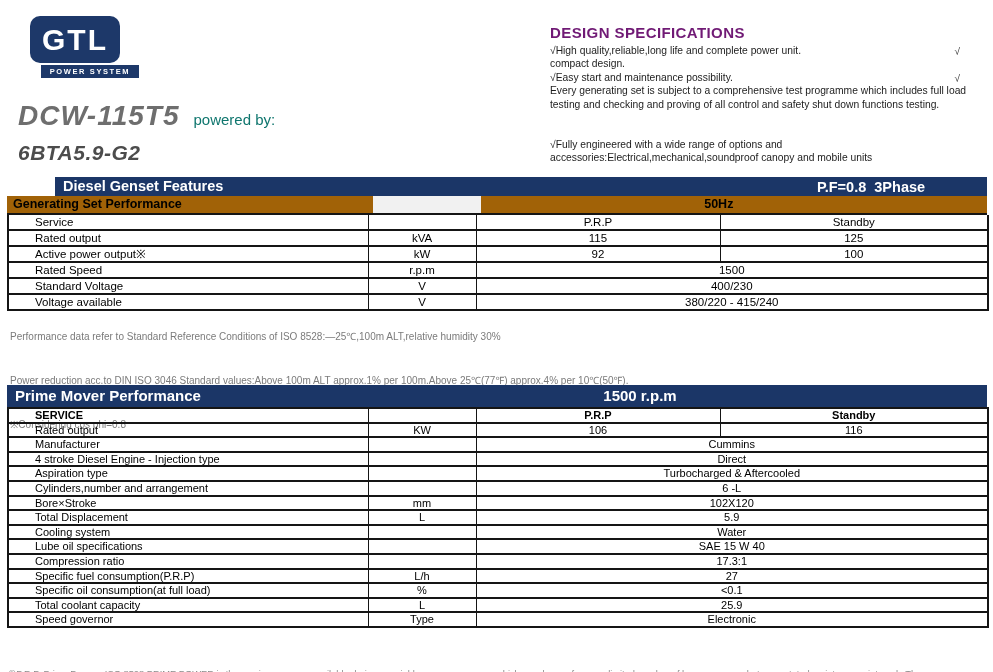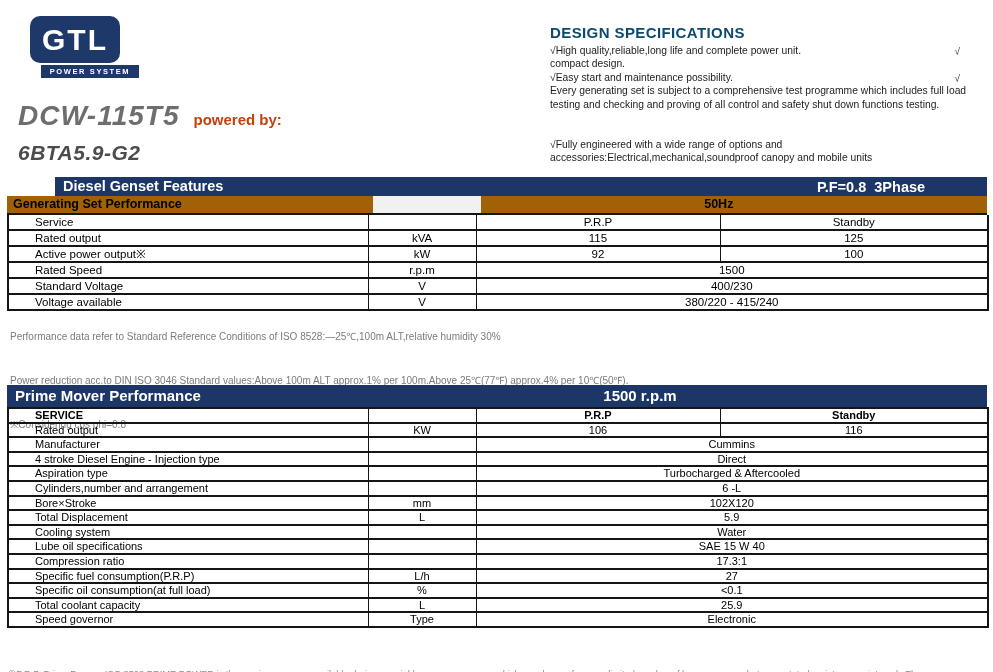--- a/index.html
+++ b/index.html
@@ -13,26 +13,26 @@
     background:#1D3869; border-radius:10px; display:flex; align-items:center; justify-content:center; }
   .logo-box span{ color:#fff; font-weight:bold; font-size:30px; letter-spacing:2px; }
   .logo-strip{ position:absolute; left:41px; top:65px; width:98px; height:13px;
     background:#1D3869; display:flex; align-items:center; justify-content:center; }
   .logo-strip span{ color:#fff; font-size:7.5px; font-weight:bold; letter-spacing:1.6px; white-space:nowrap; }
 
   
   .titleblock{ position:absolute; left:18px; top:100px; }
   .model-line{ display:flex; align-items:baseline; }
   .model{ font-size:28px; font-weight:bold; font-style:italic; color:#6e6e6e; letter-spacing:1px; }
-  .powered{ font-size:15px; font-weight:bold; color:#c2410c; margin-left:14px; }
+  .powered{ font-size:15px; font-weight:normal; color:#0f766e; margin-left:14px; }
   .engine{ font-size:21px; font-weight:bold; font-style:italic; color:#4c4c4c; margin-top:9px; letter-spacing:.5px; }
 
   
   .specs{ position:absolute; left:550px; top:24px; width:440px; }
-  .specs-heading{ color:#0c4a6e; font-weight:bold; font-size:15px; letter-spacing:.4px; margin-bottom:3px; }
+  .specs-heading{ color:#701a75; font-weight:bold; font-size:15px; letter-spacing:.4px; margin-bottom:3px; }
   .spec-item{ position:relative; font-size:10.3px; line-height:13.4px; color:#1c1c1c; }
   .spec-item .mark{ position:absolute; right:30px; top:1px; font-size:10px; color:#333; }
   .spec-item.gap{ margin-top:27px; }
 
   
   .tbl-wrap{ position:absolute; left:7px; width:980px; }
   .navy-bar{ position:relative; background:#1B3667; color:#fff; font-weight:bold; }
   .navy-left{ padding-left:8px; }
   .navy-center{ position:absolute; top:50%; transform:translate(-50%,-50%); white-space:pre; }
   table{ border-collapse:collapse; table-layout:fixed; width:980px;

